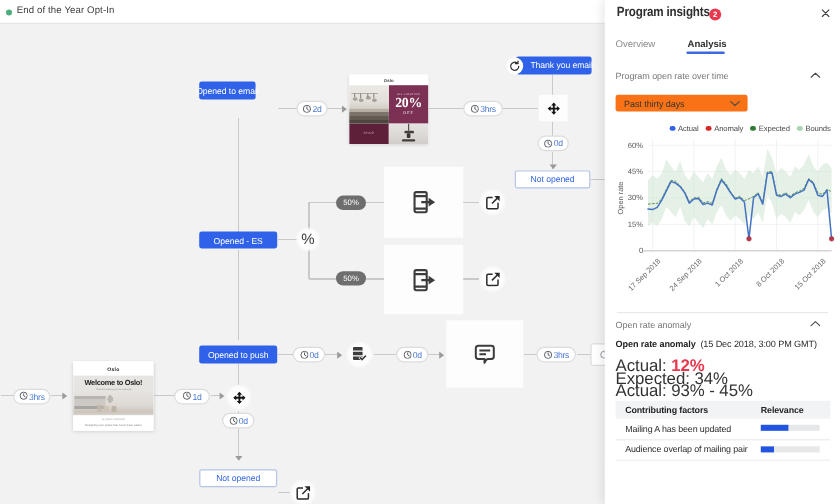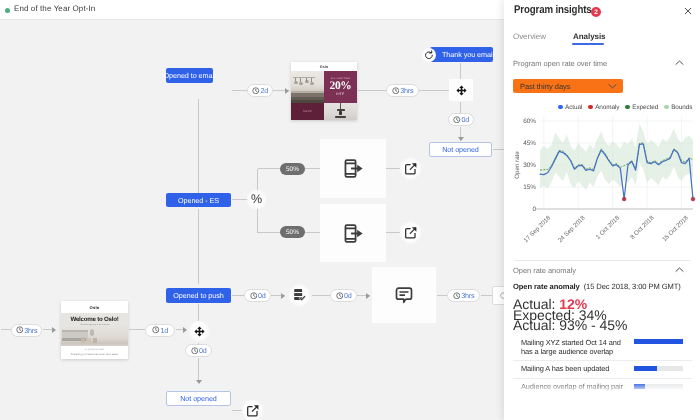--- a/index.html
+++ b/index.html
@@ -556,29 +556,25 @@
     <span class="pn-stat" style="top:306.5px;">
       <span>Expected:</span>
       <span>34%</span>
     </span>
     <span class="pn-stat" style="top:317px;">
       <span>Actual:</span>
       <span>93% - 45%</span>
     </span>
 
     <div class="pn-table">
+      <div class="pn-thead">
+        <span class="c1">Contributing factors</span>
+        <span class="c2">Relevance</span>
+      </div>
       <div id="factor-rows">
-          <div class="pn-trow">
-            <span class="c1">Mailing XYZ started Oct 14 and has a large audience overlap</span>
-            <span class="c2">
-              <span class="pn-bar">
-                <i style="width: 100%;"></i>
-              </span>
-            </span>
-          </div>
           <div class="pn-trow">
             <span class="c1">Mailing A has been updated</span>
             <span class="c2">
               <span class="pn-bar">
                 <i style="width: 47%;"></i>
               </span>
             </span>
           </div>
           <div class="pn-trow">
             <span class="c1">Audience overlap of mailing pair</span>

